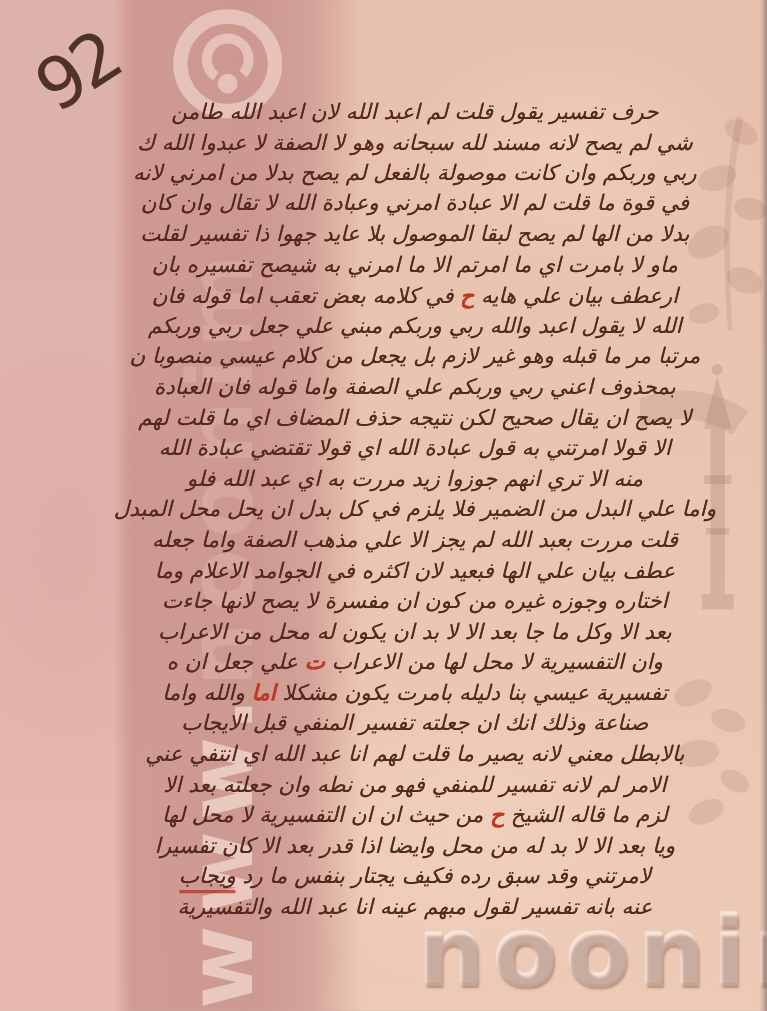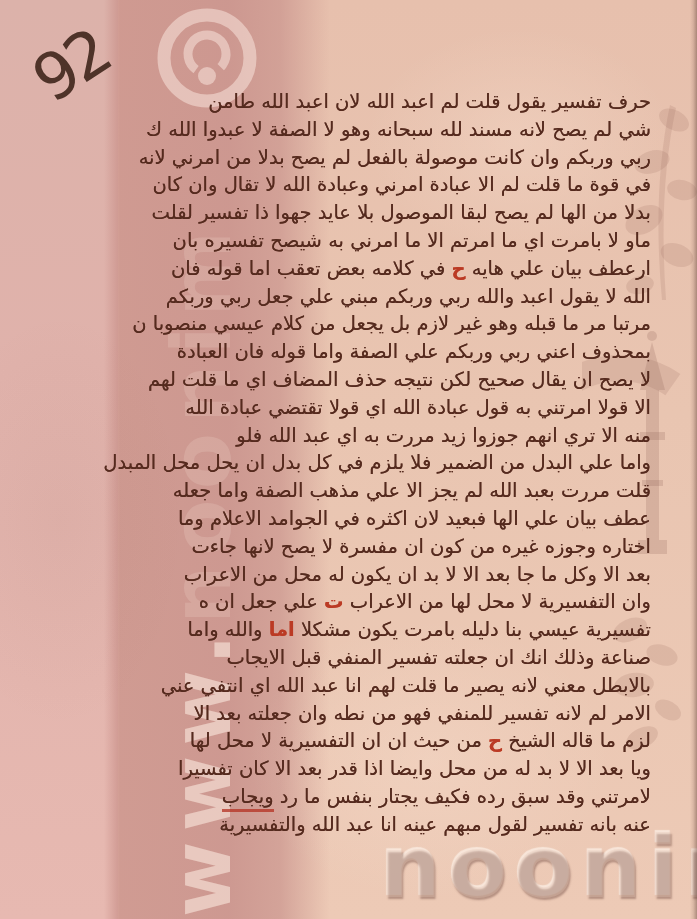--- a/index.html
+++ b/index.html
@@ -66,21 +66,21 @@
     font-size:86px;font-weight:bold;letter-spacing:7px;line-height:1;
     color:rgba(232,203,186,0.30);
     text-shadow:1px 2px 2px rgba(114,76,66,0.45), -1px -2px 1px rgba(255,248,242,0.60);
     white-space:nowrap;
   }
   
   .ornaments{position:absolute;right:0;top:70px;width:115px;height:730px;}
   
   .text-block{
     position:absolute;top:88px;right:46px;
-    direction:rtl;text-align:right;
+    direction:rtl;text-align:center;font-style:italic;
   }
   .ms-line{
     white-space:nowrap;
     height:27.8px;line-height:27.8px;
     font-size:19.5px;
     color:#552a1e;
     text-shadow:0 0 .6px rgba(85,42,30,.8);
     direction:rtl;
   }
   .ms-line .red{color:#bb3a24;text-shadow:0 0 .5px rgba(187,58,36,.7);font-weight:bold;}

